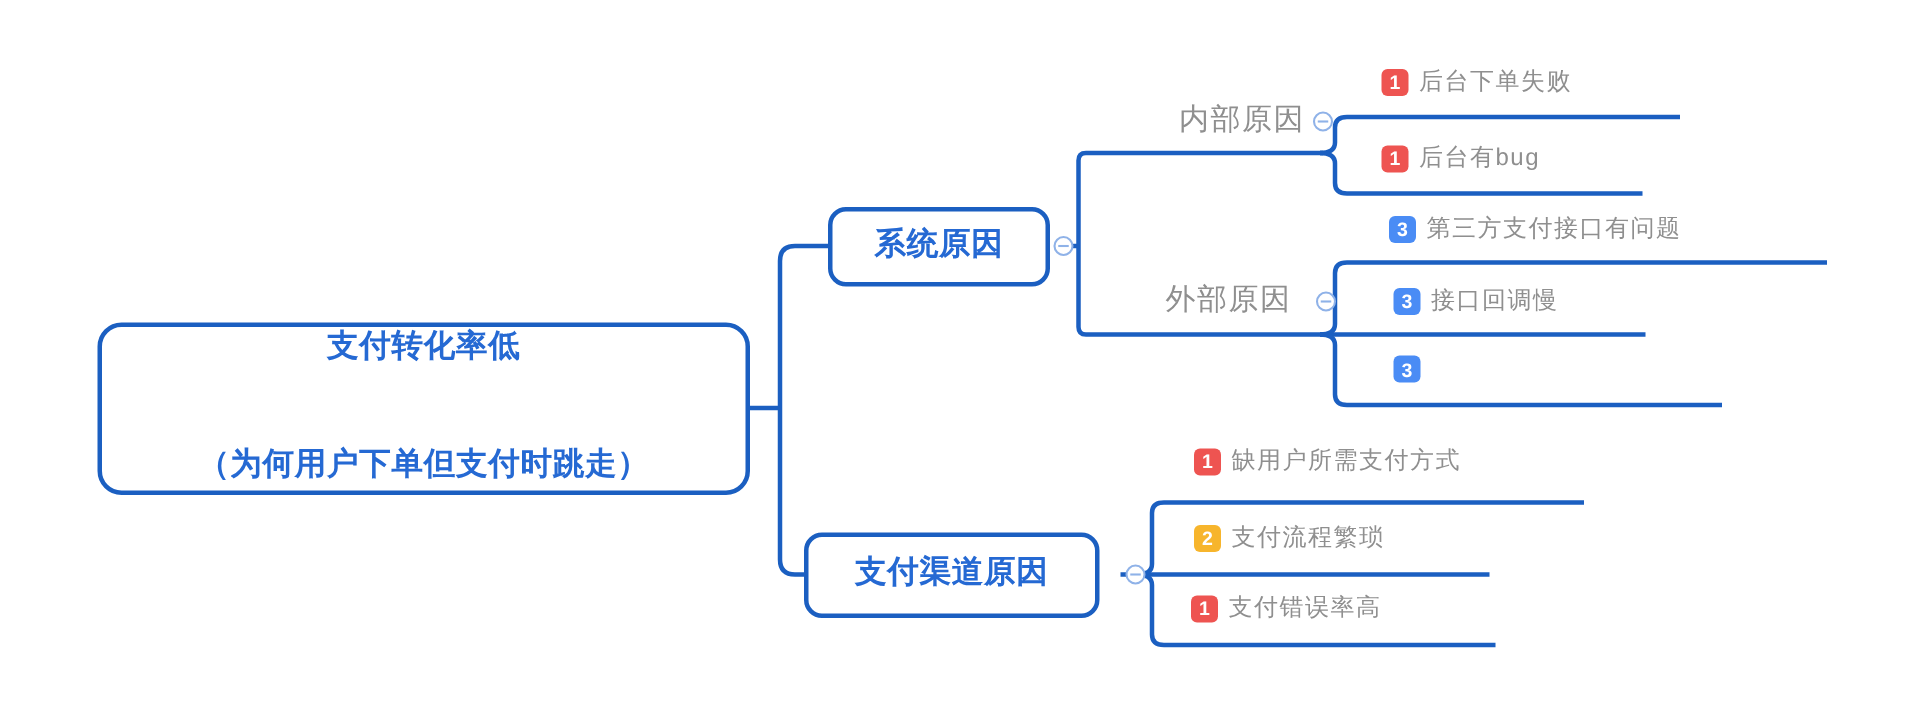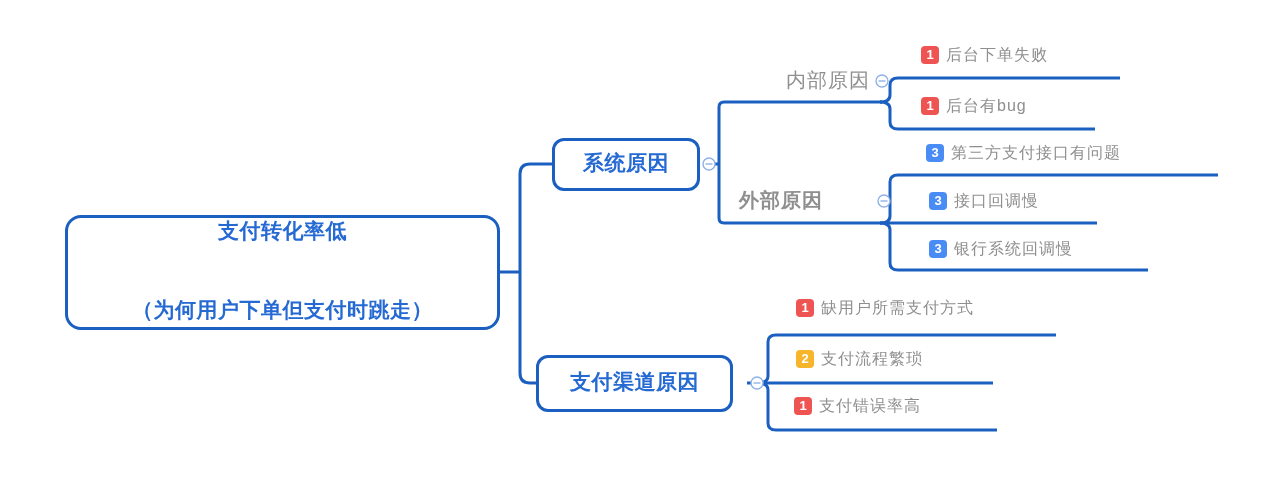--- a/index.html
+++ b/index.html
@@ -96,42 +96,41 @@
 
   <div class="node-box" style="left:552px;top:138px;width:148px;height:53px;">
     <div>系统原因</div>
   </div>
 
   <div class="node-box" style="left:536px;top:355px;width:197px;height:57px;">
     <div>支付渠道原因</div>
   </div>
 
   <div class="group-label" style="left:750px;top:68px;margin-left:36px;">内部原因</div>
-  <div class="group-label" style="left:739px;top:188px;font-weight:bold;">外部原因</div>
+  <div class="group-label" style="left:777px;top:188px;">外部原因</div>
 
   <div class="leaf" style="left:921px;top:43px;">
     <span class="badge p1">1</span>
     <span class="leaf-label">后台下单失败</span>
   </div>
   <div class="leaf" style="left:921px;top:94px;">
     <span class="badge p1">1</span>
     <span class="leaf-label">后台有bug</span>
   </div>
 
   <div class="leaf" style="left:926px;top:141px;">
     <span class="badge p3">3</span>
     <span class="leaf-label">第三方支付接口有问题</span>
   </div>
   <div class="leaf" style="left:929px;top:189px;">
     <span class="badge p3">3</span>
     <span class="leaf-label">接口回调慢</span>
   </div>
   <div class="leaf" style="left:929px;top:237px;">
     <span class="badge p3">3</span>
-    <span class="leaf-label">银行系统回调慢</span>
   </div>
 
   <div class="leaf" style="left:796px;top:296px;">
     <span class="badge p1">1</span>
     <span class="leaf-label">缺用户所需支付方式</span>
   </div>
   <div class="leaf" style="left:796px;top:347px;">
     <span class="badge p2">2</span>
     <span class="leaf-label">支付流程繁琐</span>
   </div>

